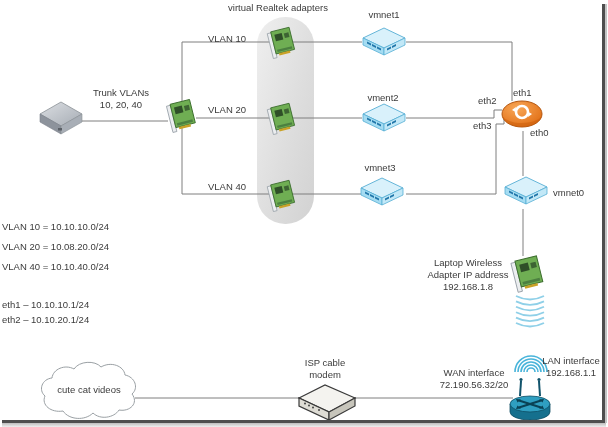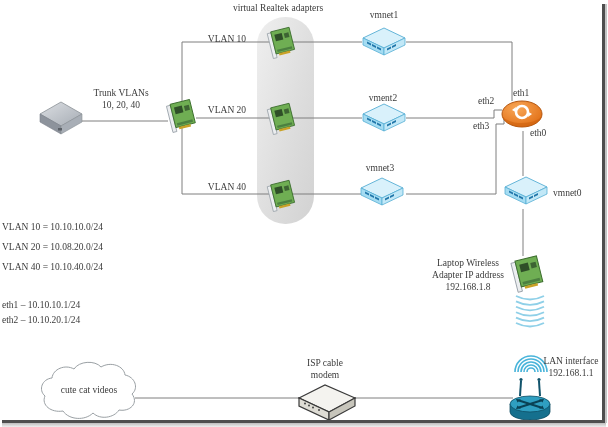--- a/index.html
+++ b/index.html
@@ -1,17 +1,17 @@
 <!DOCTYPE html>
 <html><head>
 <meta charset="utf-8">
 <style>
   html,body{margin:0;padding:0;background:#fff;}
   #stage{position:relative;width:608px;height:427px;background:#fff;overflow:hidden;
-         font-family:Liberation Serif, serif;}
+         font-family:Liberation Sans, sans-serif;}
   .lbl{position:absolute;font-size:9.5px;line-height:12px;color:#3b3b3b;white-space:nowrap;}
   .ctr{text-align:center;}
   .ic{position:absolute;}
   #pill{position:absolute;left:257px;top:17px;width:57px;height:207px;border-radius:28px;
         background:linear-gradient(105deg,#efefef 0%,#dedede 55%,#d2d2d2 100%);}
   #wires{position:absolute;left:0;top:0;}
   .frame{position:absolute;}
 </style>
 </head>
 <body>
@@ -210,20 +210,24 @@
   <div class="lbl" style="left:2px;top:241px">VLAN 20 = 10.08.20.0/24</div>
   <div class="lbl" style="left:2px;top:261px">VLAN 40 = 10.10.40.0/24</div>
   <div class="lbl" style="left:2px;top:299px">eth1 – 10.10.10.1/24</div>
   <div class="lbl" style="left:2px;top:314px">eth2 – 10.10.20.1/24</div>
 
   <div class="lbl ctr" style="left:48px;top:384px;width:82px">cute cat videos</div>
   <div class="lbl ctr" style="left:291px;top:357px;width:68px">
     <div>ISP cable</div>
     <div>modem</div>
   </div>
+  <div class="lbl ctr" style="left:420px;top:367px;width:108px">
+    <div>WAN interface</div>
+    <div>72.190.56.32/20</div>
+  </div>
   <div class="lbl ctr" style="left:538px;top:355px;width:66px">
     <div>LAN interface</div>
     <div>192.168.1.1</div>
   </div>
 
   <div class="frame" style="left:602px;top:4px;width:3px;height:419px;background:#4e4e4e"></div>
   <div class="frame" style="left:605px;top:4px;width:2px;height:419px;background:#c4c4c4"></div>
   <div class="frame" style="left:2px;top:420px;width:603px;height:3px;background:#4e4e4e"></div>
   <div class="frame" style="left:2px;top:423px;width:604px;height:4px;background:linear-gradient(#bdbdbd,#efefef)"></div>
 

